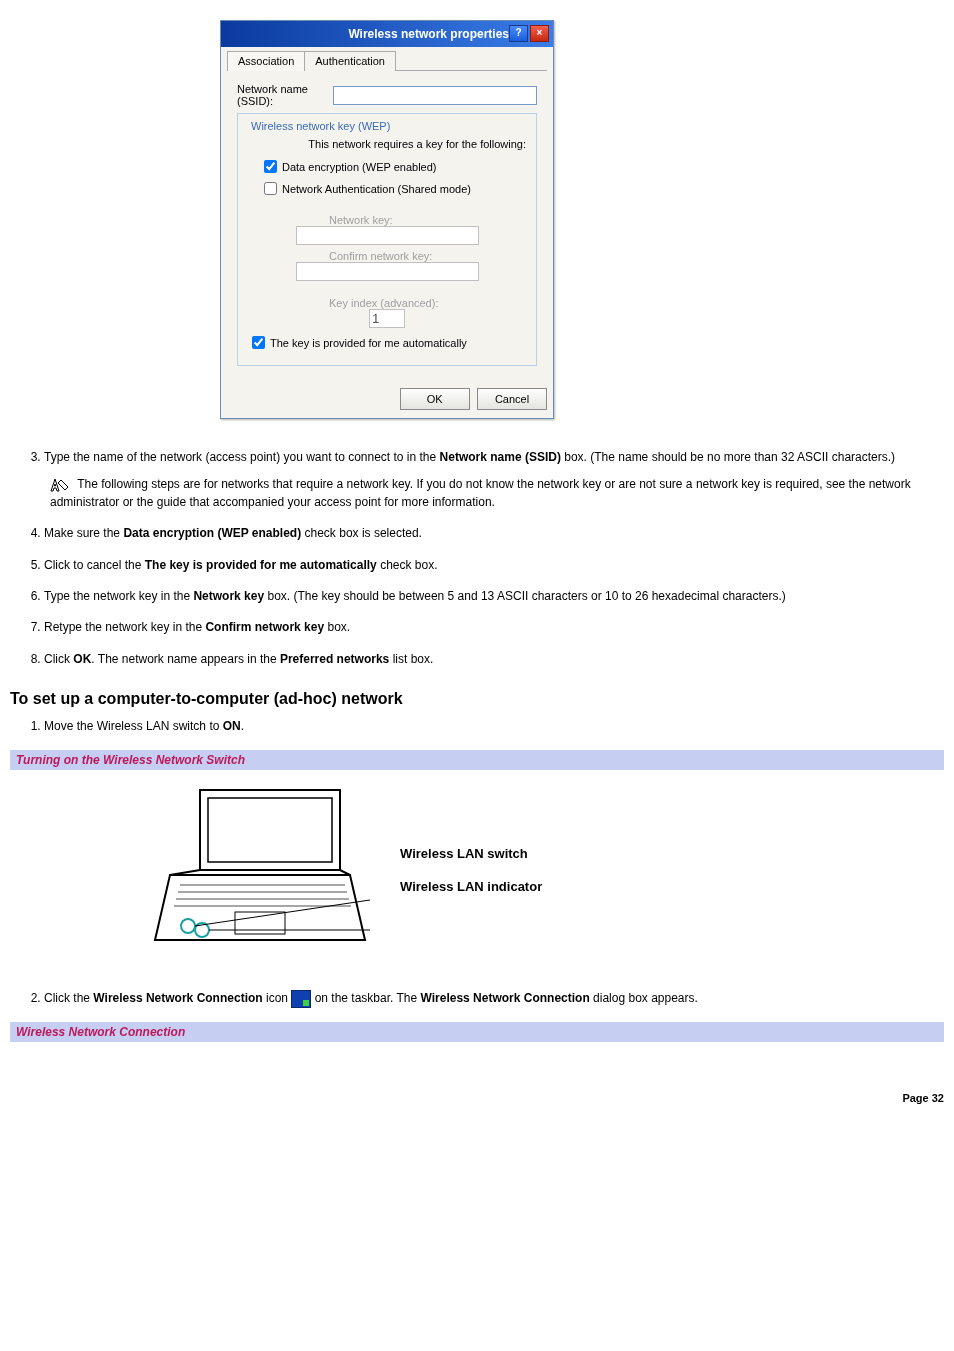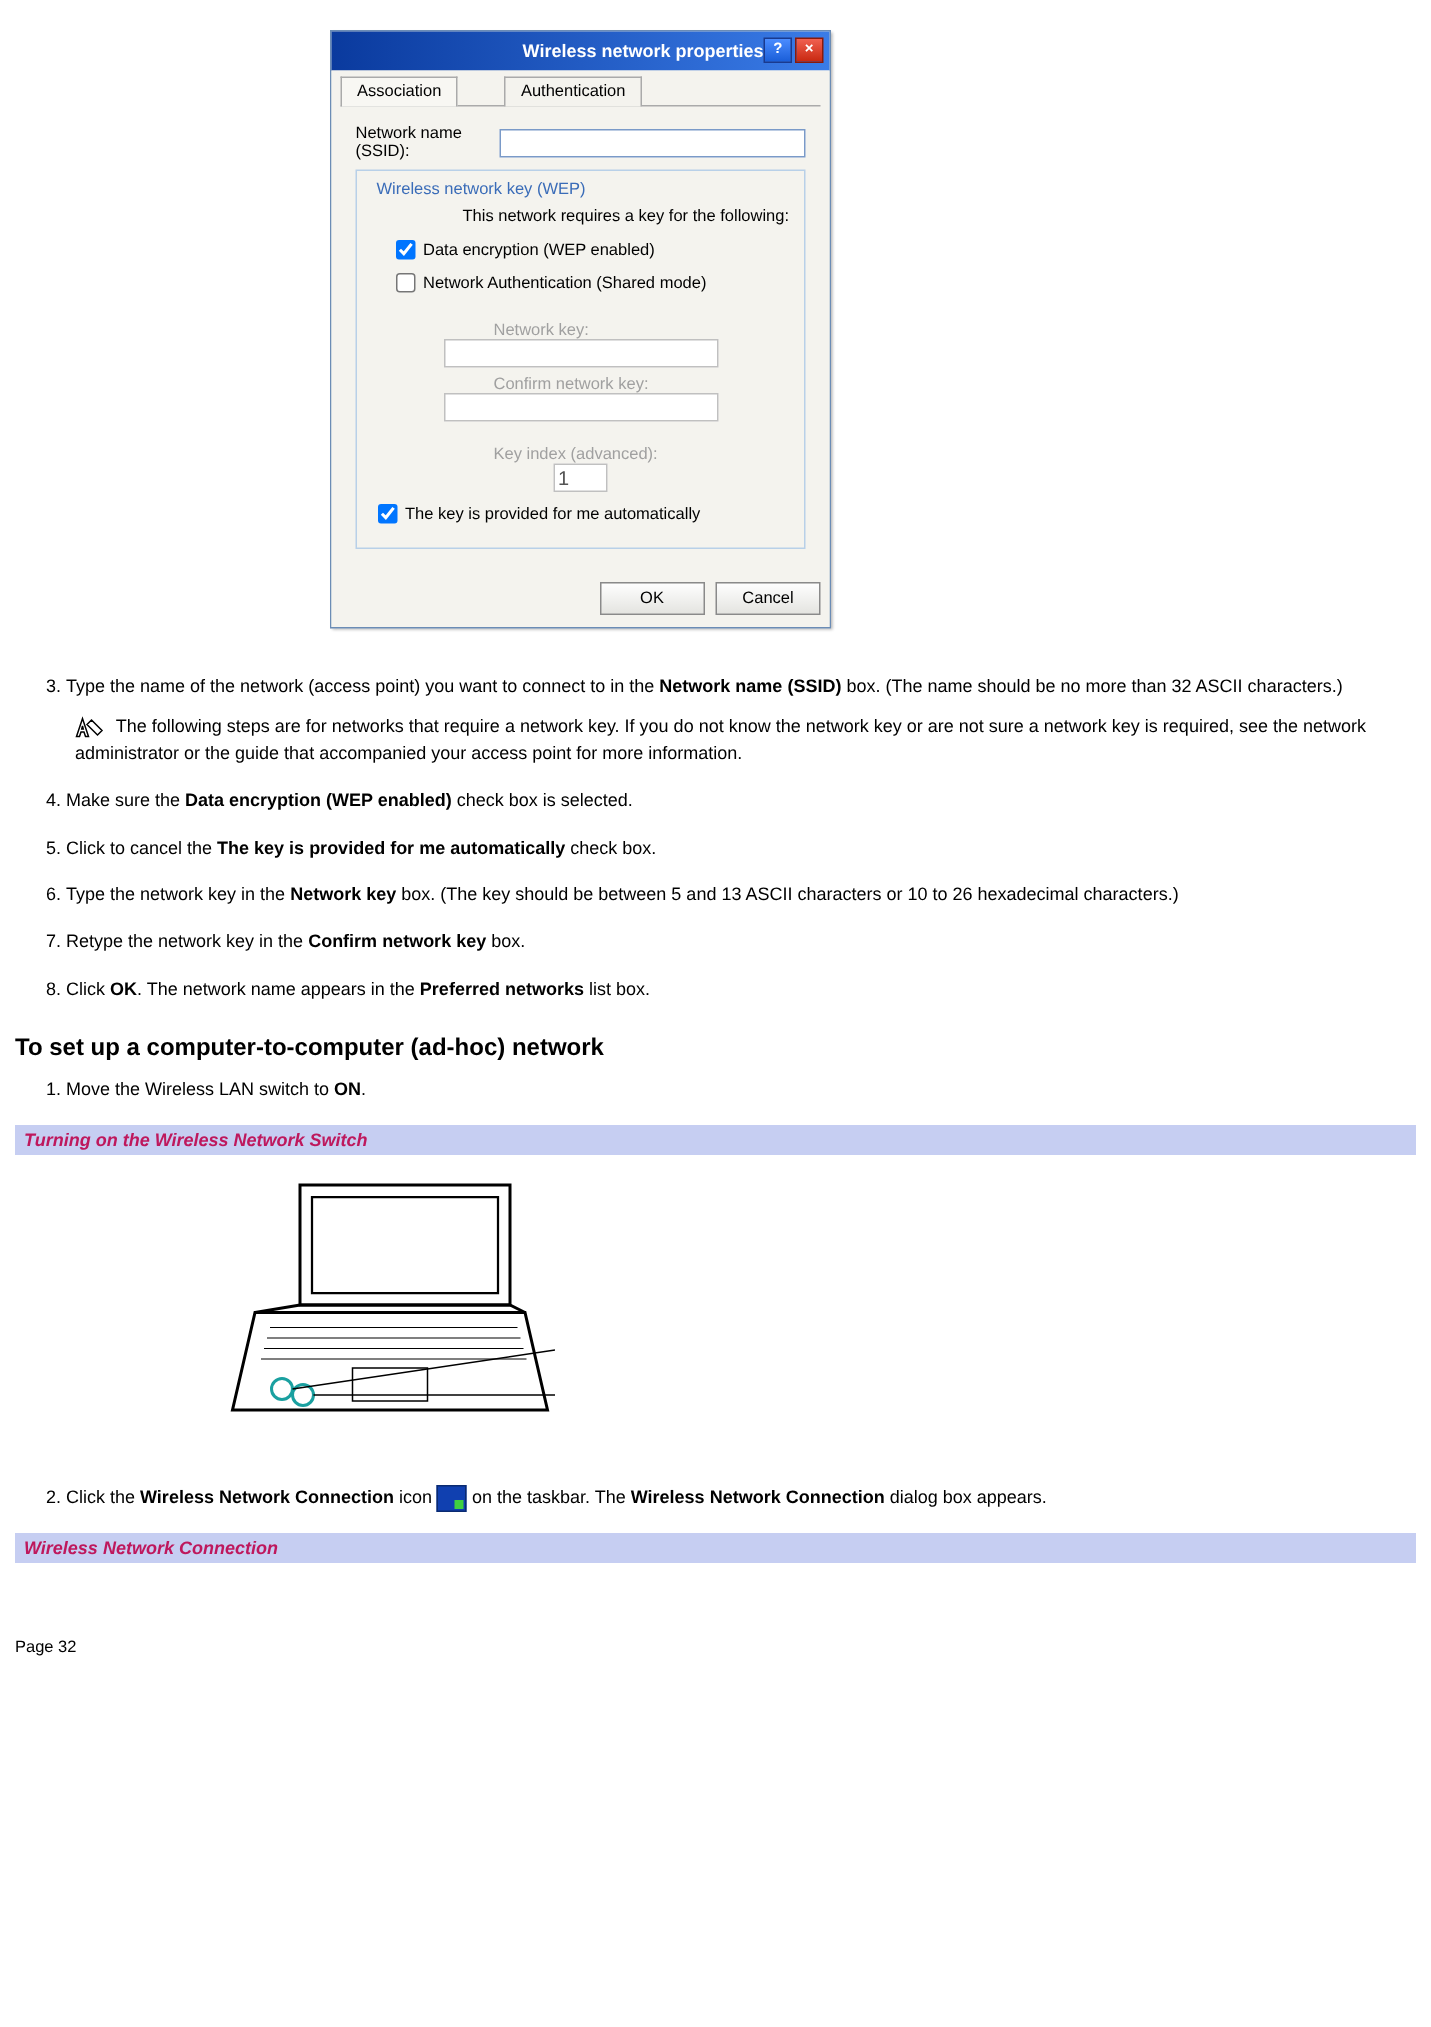--- a/index.html
+++ b/index.html
@@ -35,21 +35,21 @@
     border: 1px solid #1a3a8e;
     color: #fff;
     font-size: 10px;
     line-height: 13px;
     text-align: center;
     font-weight: bold;
     cursor: pointer;
   }
   .dlg-btn.close { background: linear-gradient(#f06050,#c82810); border-color:#8a1a0a;}
   .dlg-body { padding: 3px 6px 6px 6px; background: #f4f3ee; }
-  .tab-row { display: flex; border-bottom: 1px solid #aaa; margin-bottom: 6px; gap: 32px; }
+  .tab-row { display: flex; border-bottom: 1px solid #aaa; margin-bottom: 6px; }
   .tab {
     padding: 3px 10px 4px 10px;
     font-size: 11px;
     background: #f4f3ee;
     border: 1px solid #aaa;
     border-bottom: none;
     margin-right: -1px;
     position: relative;
     top: 1px;
   }
@@ -140,21 +140,21 @@
     position: relative;
   }
   .taskbar-icon::after {
     content: "";
     position: absolute;
     right: 1px; bottom: 1px;
     width: 6px; height: 6px;
     background: #40d040;
   }
 
-  .page-footer { font-weight: normal; font-size: 11px; margin-top: 50px; }
+  .page-footer { text-align: right; font-weight: bold; font-size: 11px; margin-top: 50px; }
 </style>
 </head>
 <body>
 
 <div class="dialog-screenshot">
   <div class="dlg-titlebar">
     <span>Wireless network properties</span>
     <div class="dlg-title-btns">
       <div class="dlg-btn">?</div>
       <div class="dlg-btn close">×</div>
@@ -260,20 +260,24 @@
     <line x1="36" y1="119" x2="209" y2="119" stroke="#000" stroke-width="0.7"></line>
     <line x1="34" y1="126" x2="211" y2="126" stroke="#000" stroke-width="0.7"></line>
 
     <rect x="95" y="132" width="50" height="22" fill="none" stroke="#000" stroke-width="1"></rect>
 
     <circle cx="48" cy="146" r="7" fill="none" stroke="#1aa0a0" stroke-width="2"></circle>
     <circle cx="62" cy="150" r="7" fill="none" stroke="#1aa0a0" stroke-width="2"></circle>
     <line x1="55" y1="146" x2="230" y2="120" stroke="#000" stroke-width="1"></line>
     <line x1="69" y1="150" x2="230" y2="150" stroke="#000" stroke-width="1"></line>
   </svg>
+  <div class="labels">
+    <div>Wireless LAN switch</div>
+    <div>Wireless LAN indicator</div>
+  </div>
 </div>
 
 <ol class="steps" start="2">
   <li>
     <span>Click the </span><b>Wireless Network Connection</b><span> icon </span><span class="taskbar-icon"></span><span> on the taskbar. The </span><b>Wireless Network Connection</b><span> dialog box appears.</span>
   </li>
 </ol>
 
 <div class="banner">Wireless Network Connection</div>
 

